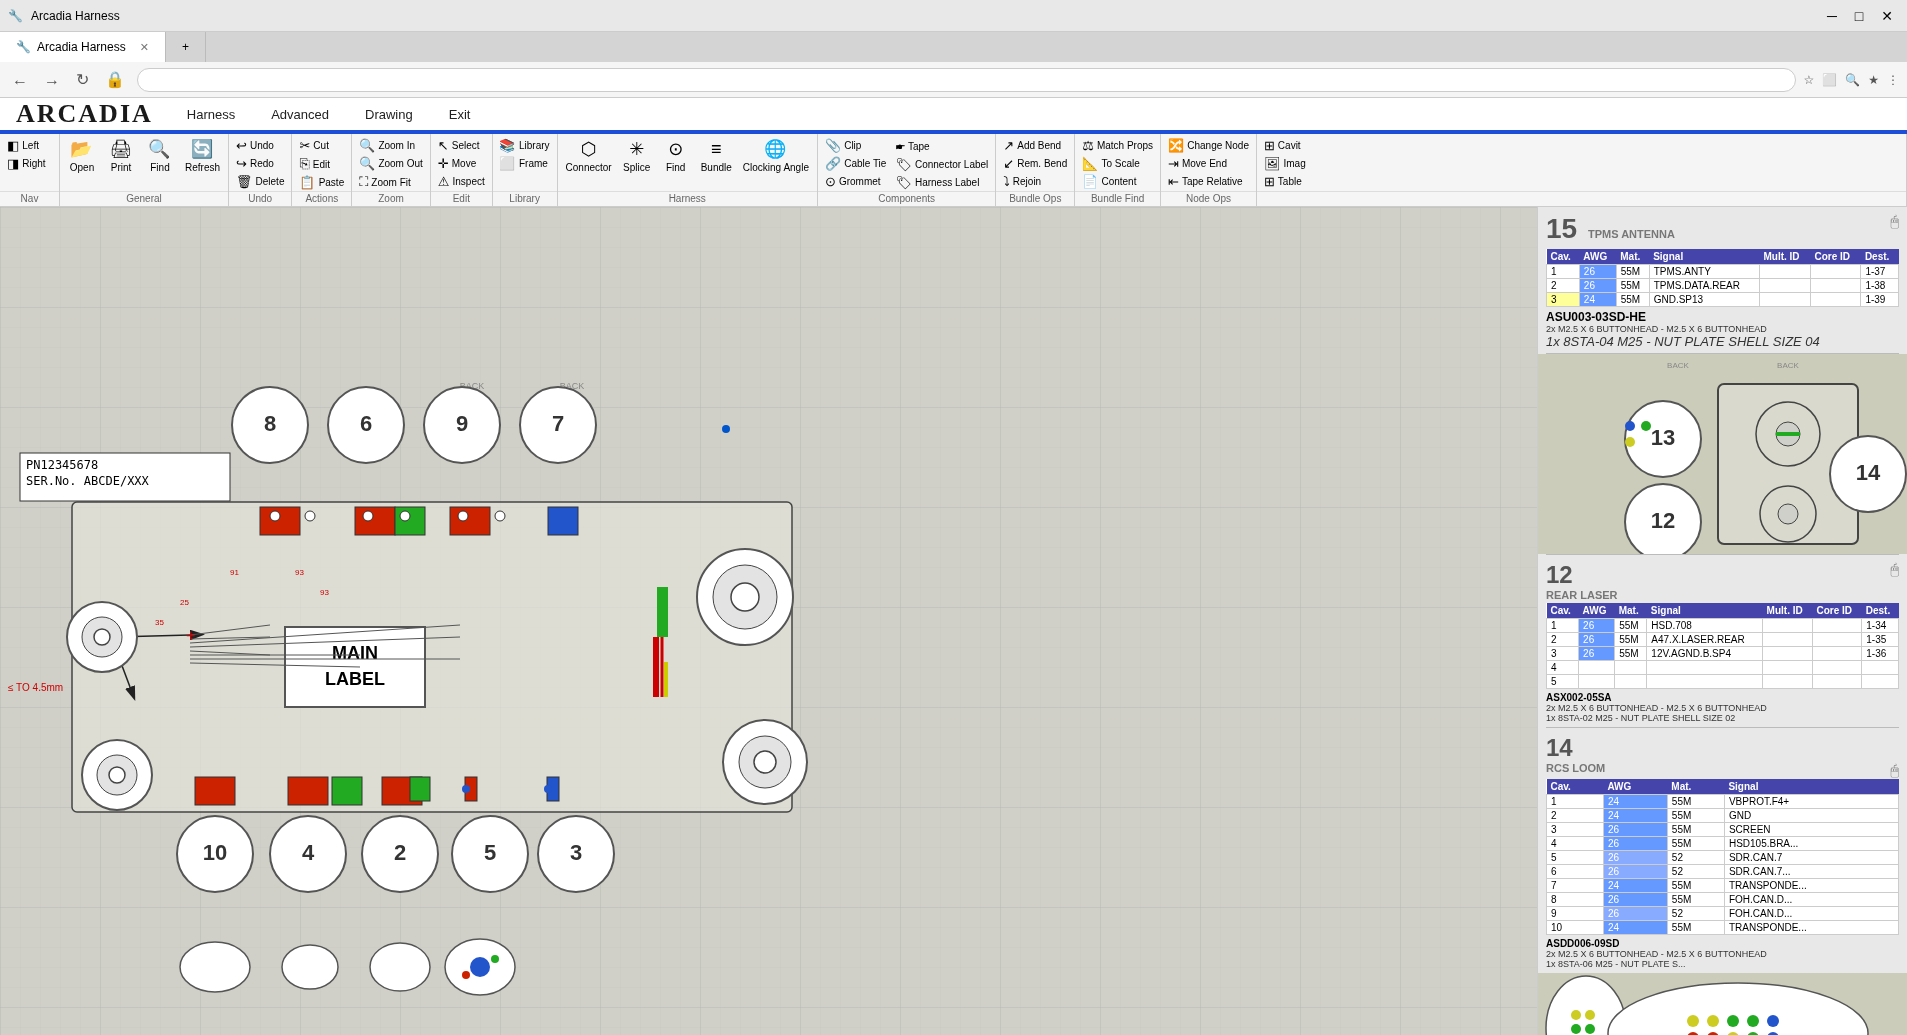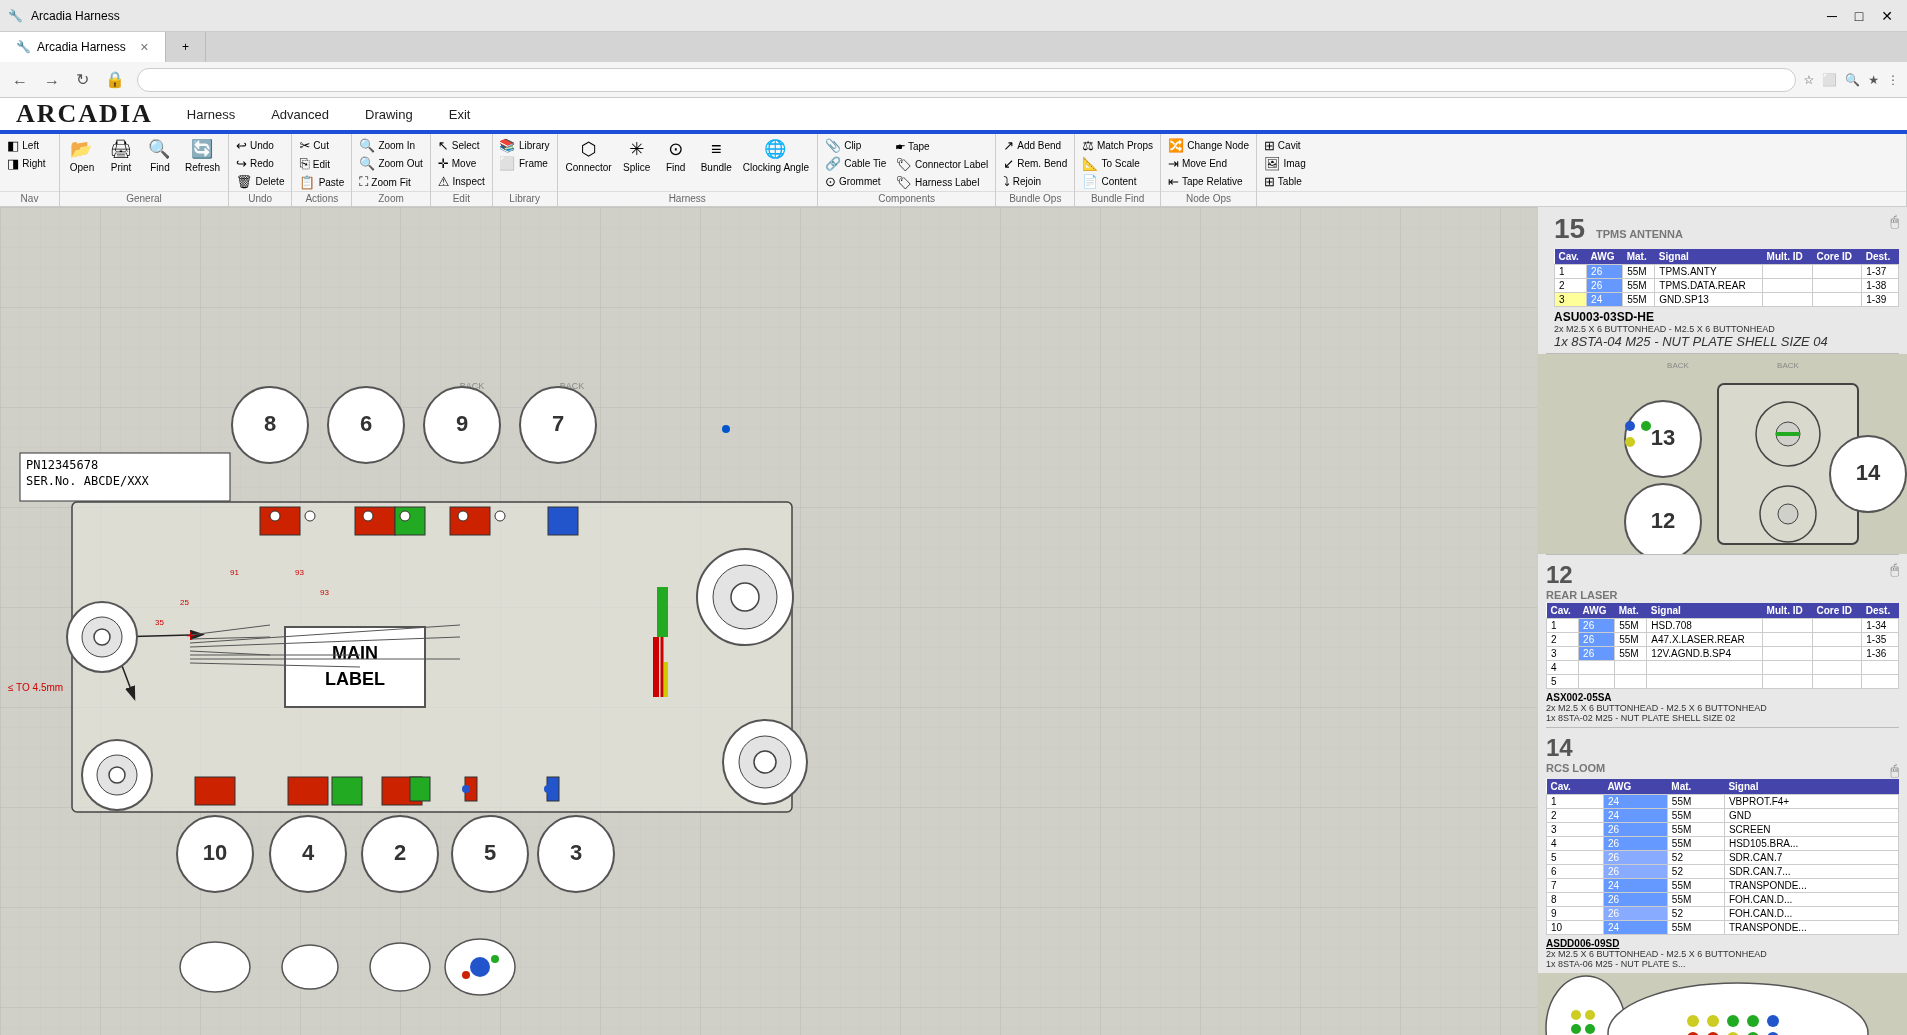--- a/index.html
+++ b/index.html
@@ -557,21 +557,21 @@
         </marker>
       </defs>
     </svg>
 
     <div style="position:absolute; left:186px; top:420px; font-size:16px; color:#cc0000;">+</div>
 
   </div>
 
   <div class="right-panel" style="width:370px;">
 
-    <div style="padding: 6px 8px 4px 8px; margin-left: 8px;">
+    <div style="padding: 6px 8px 4px 8px;">
       <div style="font-size:28px; font-weight:bold; color:#555; display:inline;">15</div>
       <div style="display:inline; margin-left:8px; font-size:11px; font-weight:bold; color:#777; text-transform:uppercase;">TPMS ANTENNA</div>
 
       
       <span style="float:right; font-size:14px; color:#555;">🖱</span>
 
       <table class="info-table" style="margin-top:4px;">
         <thead>
           <tr>
             <th>Cav.</th>
@@ -799,21 +799,21 @@
     </tr>
             <tr>
       <td>10</td>
       <td style="background:#6699ff;color:#fff;">24</td>
       <td>55M</td>
       <td>TRANSPONDE...</td>
     </tr>
           </tbody>
       </table>
 
-      <div style="font-size:10px; font-weight:bold; margin-top:3px;text-decoration:underline;">ASDD006-09SD</div>
+      <div style="font-size:10px; font-weight:bold; margin-top:3px;">ASDD006-09SD</div>
       <div style="font-size:9px; color:#333;">2x M2.5 X 6 BUTTONHEAD - M2.5 X 6 BUTTONHEAD</div>
       <div style="font-size:9px; color:#333;">1x 8STA-06 M25 - NUT PLATE S...</div>
     </div>
 
     <div style="position:relative; height:120px; background:#ccc; margin:0; overflow:hidden;">
       <svg width="100%" height="100%" xmlns="http://www.w3.org/2000/svg">
         <rect width="100%" height="100%" fill="#ccccbb"></rect>
         <text x="50" y="12" font-size="8" fill="#888" text-anchor="middle">BACK</text>
 
         <ellipse cx="48" cy="55" rx="40" ry="52" fill="white" stroke="#555" stroke-width="1.5"></ellipse>

